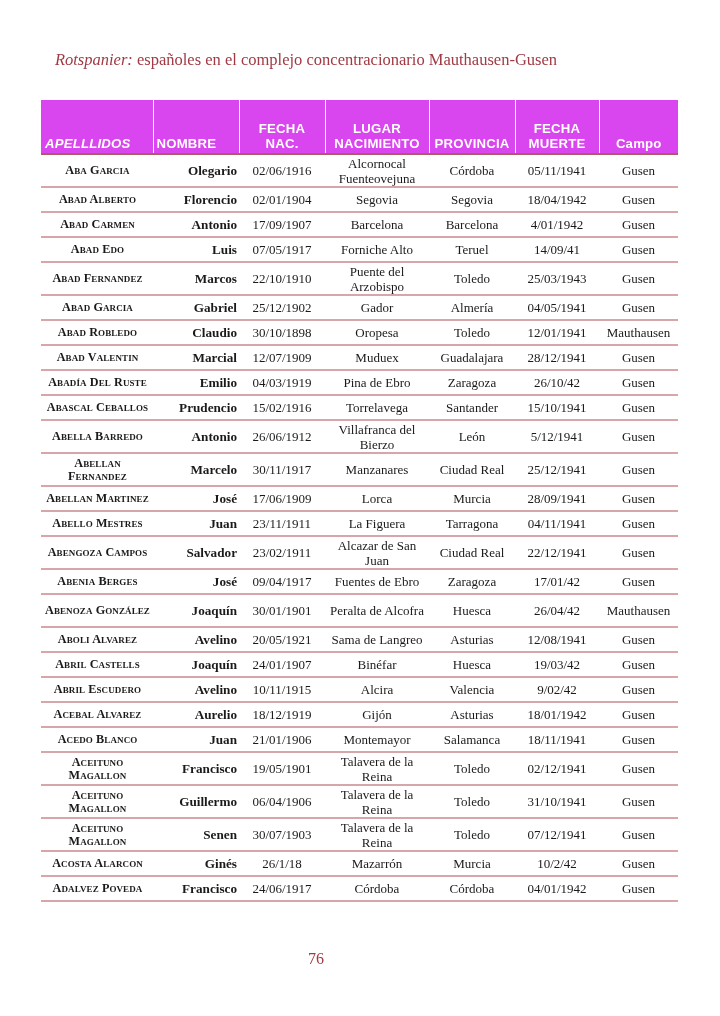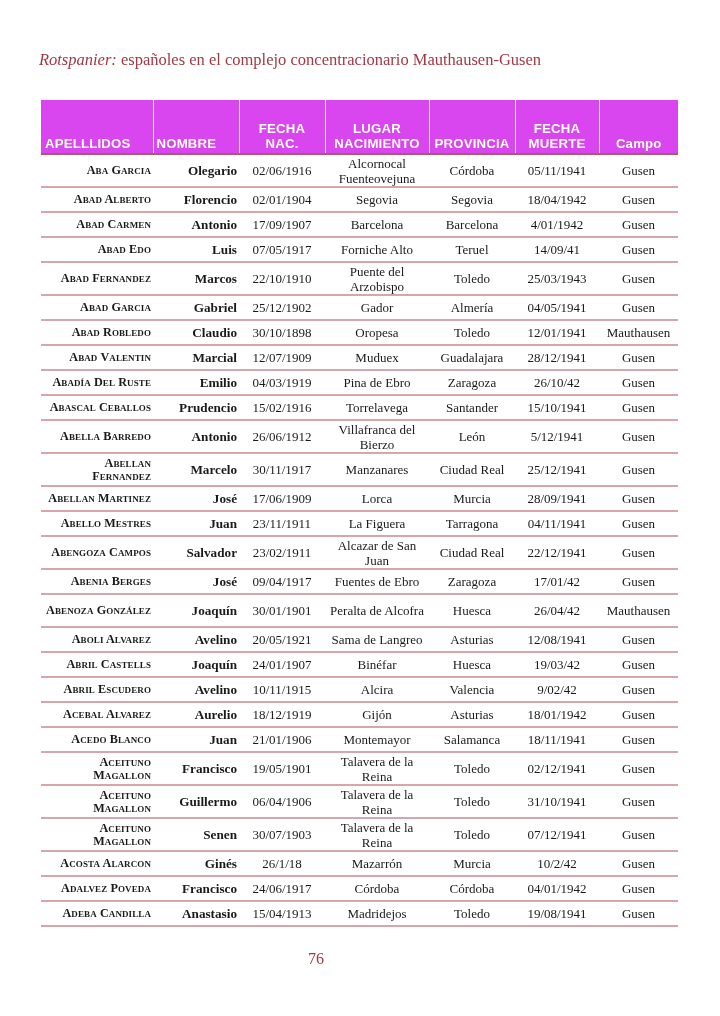--- a/index.html
+++ b/index.html
@@ -1,24 +1,24 @@
 <!DOCTYPE html>
 <html><head>
 <meta charset="utf-8">
 <style>
   html, body { margin: 0; padding: 0; background: #ffffff; }
   body { width: 720px; height: 1016px; position: relative; overflow: hidden; font-family: "Liberation Serif", "DejaVu Serif", serif; color: #1a1a1a; }
-  .running-head { position: absolute; top: 50px; left: 0; width: 580px; text-align: center; font-size: 16.5px; color: #a03a44; }
+  .running-head { position: absolute; top: 50px; left: 16px; width: 580px; text-align: center; font-size: 16.5px; color: #a03a44; }
   .running-head .em { font-style: italic; }
   table.roster { position: absolute; top: 100px; left: 41px; width: 637px; border-collapse: collapse; table-layout: fixed; }
   table.roster th { background: #d946ef; color: #ffffff; font-family: "Liberation Sans", "DejaVu Sans", sans-serif; font-weight: bold; font-size: 13.2px; line-height: 15px; vertical-align: bottom; padding: 20px 3px 2px 3px; border-left: 1.5px solid #ffffff; text-align: center; height: 31px; letter-spacing: 0.2px; border-bottom: 2px solid #b05a61; }
-  table.roster th:first-child { border-left: none; text-align: left; padding-left: 4px; }
+  table.roster th:first-child { border-left: none; text-align: left; padding-left: 4px; font-style: italic; }
   table.roster th.left { text-align: left; }
   table.roster td { font-size: 13px; line-height: 15px; padding: 0 2px; text-align: center; border-bottom: 2px solid #d7a6a9; white-space: normal; }
-  table.roster td.surname { text-align: right; font-weight: bold; font-variant: small-caps; font-size: 12.2px; line-height: 13px; padding-left: 3px; letter-spacing: 0.1px; }
+  table.roster td.surname { text-align: center; font-weight: bold; font-variant: small-caps; font-size: 12.2px; line-height: 13px; padding-left: 3px; letter-spacing: 0.1px; }
   table.roster td.given { text-align: right; font-weight: bold; font-size: 13.2px; padding-left: 2px; }
   tr.single td { height: 23px; }
   tr.double td { height: 31px; }
   .page-number { position: absolute; top: 950px; left: 0; width: 632px; text-align: center; font-size: 16px; color: #a03a44; }
 </style>
 </head>
 <body>
 
 <div class="running-head">
   <span class="em">Rotspanier:</span><span> españoles en el complejo concentracionario Mauthausen-Gusen</span>
@@ -282,25 +282,16 @@
       </tr>
       <tr class="single">
         <td class="surname">Adalvez Poveda</td>
         <td class="given">Francisco</td>
         <td>24/06/1917</td>
         <td>Córdoba</td>
         <td>Córdoba</td>
         <td>04/01/1942</td>
         <td>Gusen</td>
       </tr>
-      <tr class="single">
-        <td class="surname">Adeba Candilla</td>
-        <td class="given">Anastasio</td>
-        <td>15/04/1913</td>
-        <td>Madridejos</td>
-        <td>Toledo</td>
-        <td>19/08/1941</td>
-        <td>Gusen</td>
-      </tr>
     </tbody>
 </table>
 
 <div class="page-number">76</div>
 
 </body></html>

